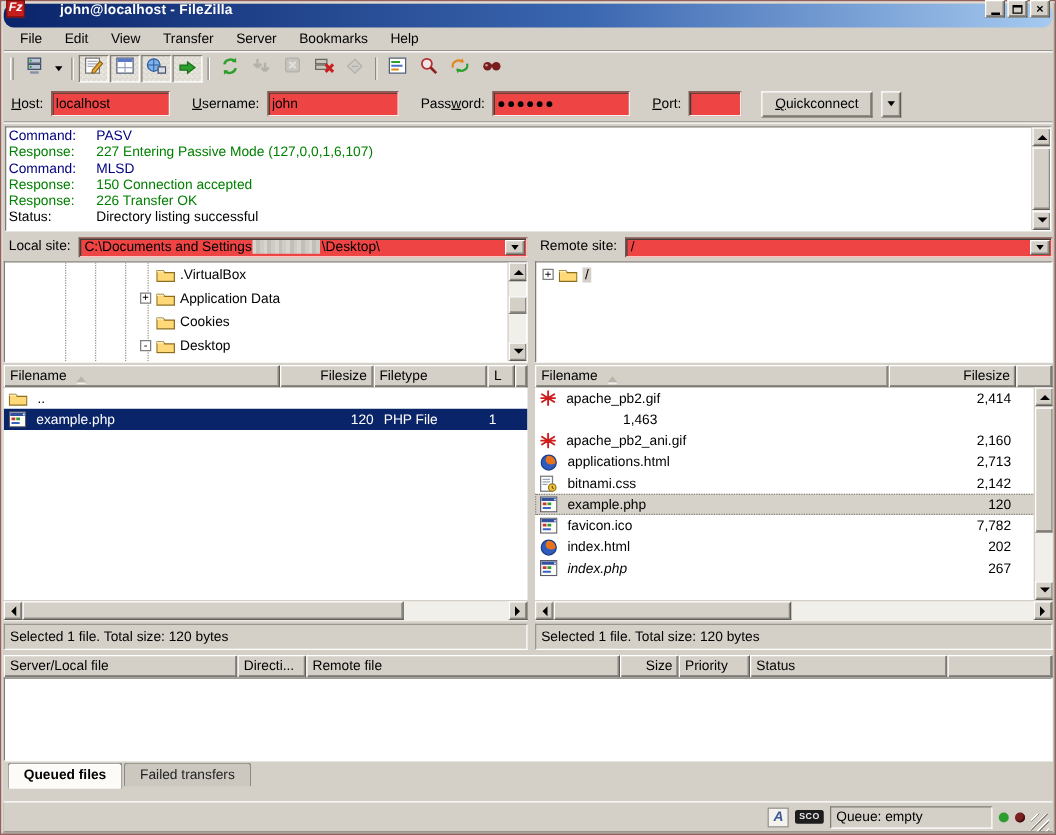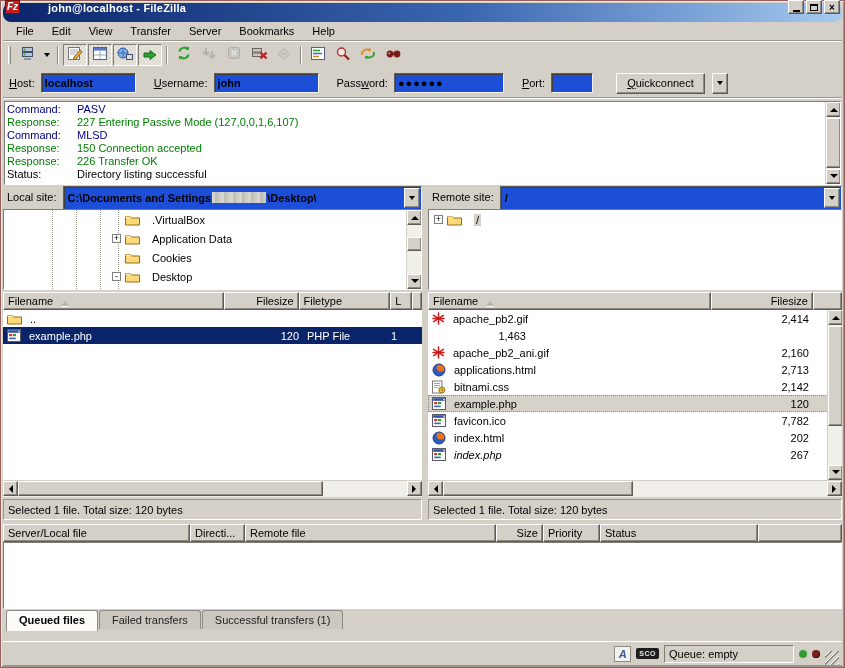--- a/index.html
+++ b/index.html
@@ -5,22 +5,22 @@
   * { box-sizing: border-box; margin: 0; padding: 0; }
   html,body { width:845px; height:668px; font-family:"Liberation Sans","DejaVu Sans",sans-serif; }
   body { background:#d4d0c8; }
   .window{ width:845px; height:668px; border:1px solid #96605c; background:#d4d0c8;
     display:flex; flex-direction:column; position:relative;
     box-shadow: inset 1px 1px 0 #e8e5df, inset -1px -1px 0 #9a968e; padding:2px; }
   
   .raised{ border:1px solid; border-color:#ffffff #5f5c56 #5f5c56 #ffffff; background:#d4d0c8;
     box-shadow: inset -1px -1px 0 #8d8a83; }
   .sunken{ border:1px solid; border-color:#807d76 #ffffff #ffffff #807d76; }
-  .field{ border:1px solid; border-color:#636058 #f4f2ee #f4f2ee #636058; background:#1d4ed8;
-    box-shadow: inset 1px 1px 0 #403e39; font-weight: bold; }
+  .field{ border:1px solid; border-color:#636058 #f4f2ee #f4f2ee #636058; background:#ef4444;
+    box-shadow: inset 1px 1px 0 #403e39; }
   
   .titlebar{ height:19px; flex:0 0 19px; display:flex; align-items:flex-end; padding:8px 2px;
     background:linear-gradient(90deg,#0a246a 0%,#3a66b0 55%,#a6caf0 100%);border-radius:8px; }
   .fzicon{ width:15px; height:14px; background:#c41e1e; border:1px solid #7a0f0f; color:#fff;
     font-size:10px; font-weight:bold; font-style:italic; text-align:center; line-height:12px; margin-right:4px;}
   .wtitle{ color:#fff; font-size:11px; font-weight:bold; flex:1; letter-spacing:.2px;margin-left:24px;}
   .wbtn{ width:16px; height:14px; margin-left:2px; display:flex; align-items:center; justify-content:center;
     font-size:10px; font-weight:bold; color:#000; cursor:default;}
   .minglyph{ width:7px; height:2px; background:#000; margin-top:7px;}
   .maxglyph{ width:8px; height:7px; border:1px solid #000; border-top-width:2px;}
@@ -63,30 +63,30 @@
   .hscroll{ height:16px; flex:0 0 16px; background:#f1efe9; display:flex; position:relative; margin-top:1px;}
   .hthumb{ height:15px; }
   
   .panes{ flex:0 0 333px; display:flex; margin-top:2px; }
   .pane{ display:flex; flex-direction:column; }
   .pane.left{ width:419px;}
   .pane.right{ width:418px;}
   .splitter{ width:6px; }
   .siterow{ height:21px; flex:0 0 21px; display:flex; align-items:center; font-size:11px; margin-bottom:1px;}
   .sitelabel{ padding:3px 6px 4px 4px; white-space:nowrap;}
-  .sitecombo{ flex:1; height:24px; display:flex; align-items:center; position:relative; padding-left:4px; overflow:hidden; white-space:nowrap;}
+  .sitecombo{ flex:1; height:16px; display:flex; align-items:center; position:relative; padding-left:4px; overflow:hidden; white-space:nowrap;}
   .combodrop{ position:absolute; right:1px; top:1px; bottom:1px; width:16px; display:flex; align-items:center; justify-content:center;}
   .redacted{ display:inline-block; width:54px; height:11px; margin:0 1px;
      background:repeating-linear-gradient(90deg,#d8d5cf 0 3px,#c2bfb8 3px 6px,#cfccc5 6px 9px);}
   .treepanel{ height:81px; flex:0 0 81px; background:#fff; position:relative; overflow:hidden; font-size:11px;}
   .trow{ height:19px; display:flex; align-items:center; position:relative;}
   .expbox{ width:9px; height:9px; border:1px solid #7f7f7f; background:#fff; font-size:9px; line-height:7px;
     text-align:center; margin-right:4px; flex:0 0 9px; color:#000;}
   .expbox.none{ visibility:hidden;}
-  .tlabel{ margin-left:12px; }
+  .tlabel{ margin-left:4px; }
   .tlabel.sel{ background:#d4d0c8; padding:0 2px;}
   .guide{ position:absolute; top:0; bottom:0; border-left:1px dotted #9a968e;}
   
   .lheader{ height:18px; flex:0 0 18px; display:flex; font-size:11px; background:#d4d0c8;}
   .hcell{ display:flex; align-items:center; padding:0 4px; overflow:hidden; white-space:nowrap;}
   .hcell.r{ justify-content:flex-end;}
   .sortarr{ width:0; height:0; border:4px solid transparent; border-bottom:5px solid #b8b4ab; margin-left:8px;
     filter:drop-shadow(0 1px 0 #fff);}
   .lbody{ flex:1; background:#fff; position:relative; overflow:hidden; font-size:11px;}
   .frow{ height:17px; display:flex; align-items:center;}
@@ -259,21 +259,21 @@
 
   <div class="quickbar">
     <span class="qlabel"><u>H</u>ost:</span>
     <input class="qfield field" style="width: 95px;" value="localhost">
     <span class="qlabel" style="margin-left:12px"><u>U</u>sername:</span>
     <input class="qfield field" style="width: 105px;" value="john">
     <span class="qlabel" style="margin-left:12px">Pass<u>w</u>ord:</span>
     <input class="qfield field" style="width: 110px; letter-spacing: 1px;" value="●●●●●●">
     <span class="qlabel" style="margin-left:12px"><u>P</u>ort:</span>
     <input class="qfield field" style="width: 42px;" value="">
-    <div class="qc-btn raised" style="margin-left:17px">
+    <div class="qc-btn raised" style="margin-left:10px">
       <span><u>Q</u>uickconnect</span>
     </div>
     <div class="qc-drop raised">
         <div class="arr-dn"></div>
       </div>
   </div>
 
   <div class="log">
     <div class="log-rows" id="log-rows">
         <div class="log-row">
@@ -615,21 +615,20 @@
         <div class="hcell raised" style="width: 57px;">Priority</div>
         <div class="hcell raised" style="width: 158px;">Status</div>
         <div class="hcell raised" style="flex: 1 1 0%;"></div>
       </div>
     <div class="queuebody"></div>
   </div>
 
   <div class="tabsrow" id="tabs-row">
       <div class="tab active">Queued files</div>
       <div class="tab">Failed transfers</div>
-      <div class="tab">Successful transfers (1)</div>
     </div>
 
   <div class="statusbar">
     <div class="ascii-ind">A</div>
     <div class="badge">SCO</div>
     <div class="queuebox sunken">Queue: empty</div>
     <div class="led" style="background:#2f9e2f; box-shadow:inset -1px -1px 1px #14531
 4;"></div>
     <div class="led" style="background:#7a2020; box-shadow:inset -1px -1px 1px #3d0e0e;"></div>
     <div class="grip"></div>

